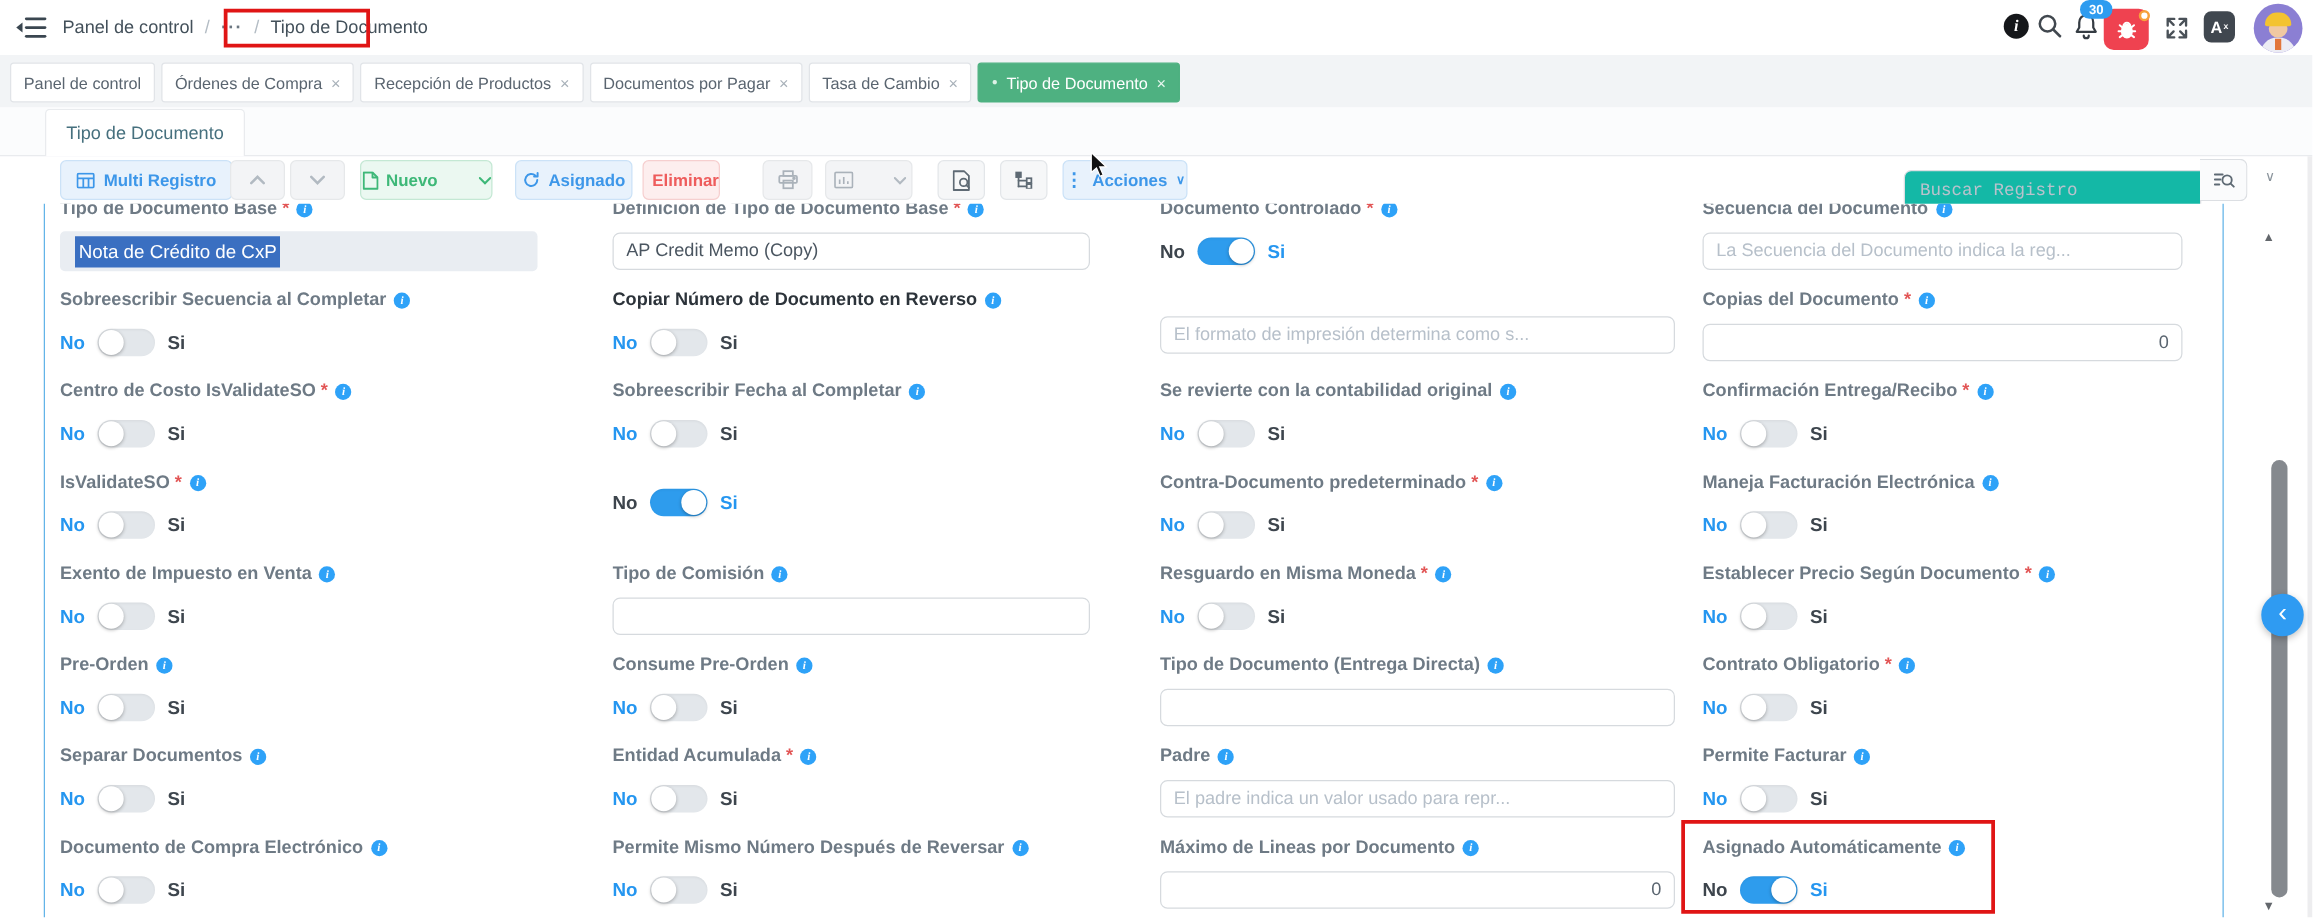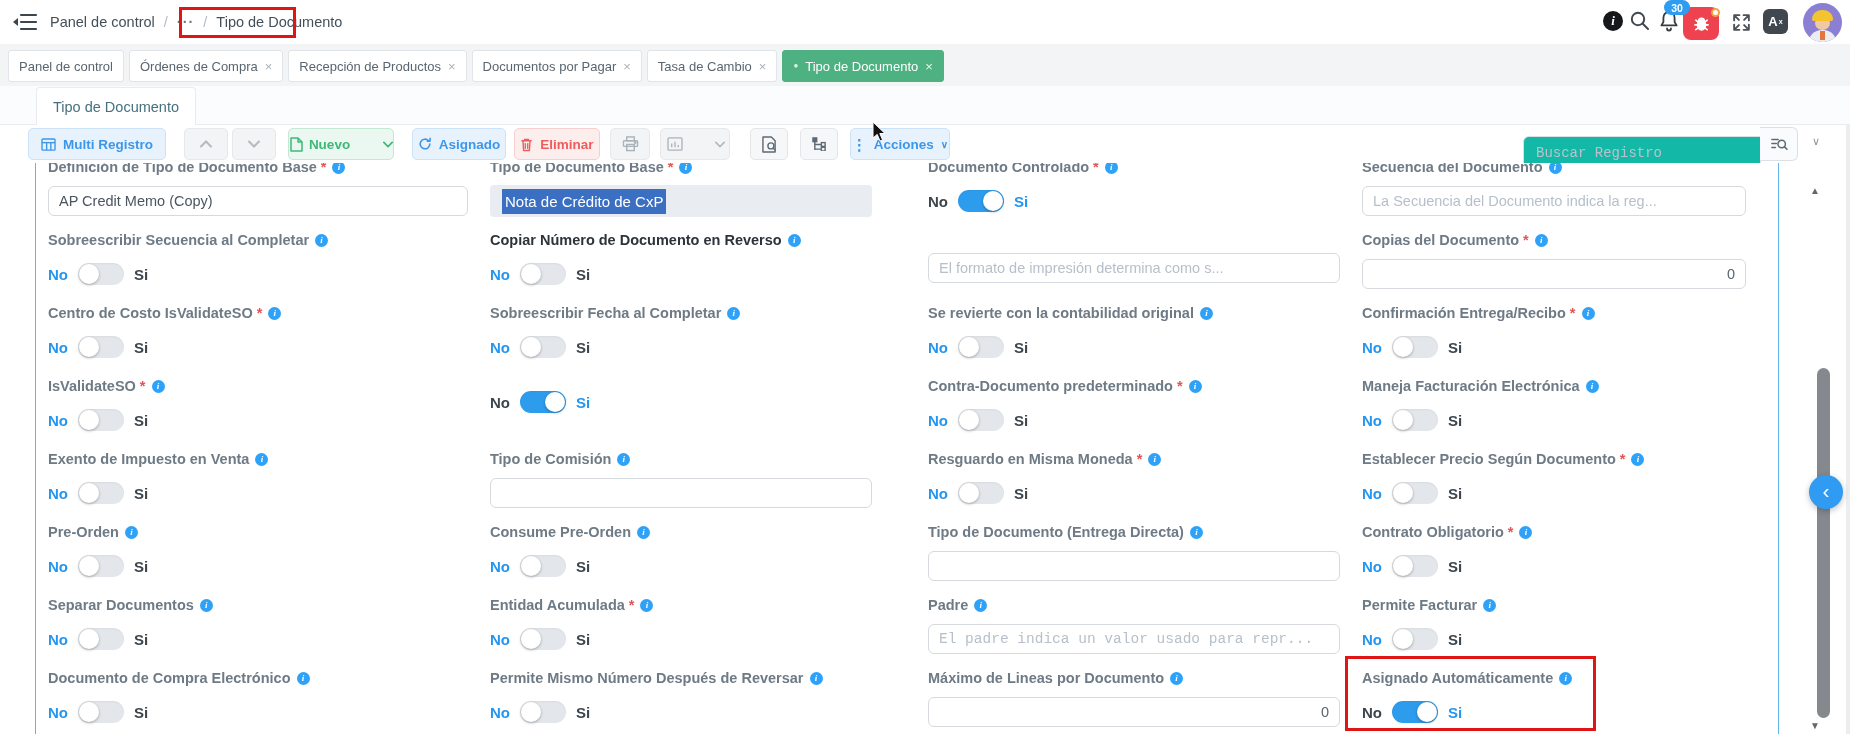--- a/index.html
+++ b/index.html
@@ -195,21 +195,21 @@
     <div class="stab active">
     <span class="dot">●</span>
     <span>Tipo de Documento</span>
     <span class="x">×</span>
   </div>
   </div>
 
 <div class="docstrip"></div>
 <div class="doctab">Tipo de Documento</div>
 
-<div class="tbtn b-blue" style="left:28px;width:138px">
+<div class="tbtn b-blue" style="left:48px;width:138px">
   <svg width="15" height="13" viewBox="0 0 16 14" fill="none" stroke="#3d97e9" stroke-width="1.5">
       <rect x="1" y="1" width="14" height="12" rx="1"></rect>
       <line x1="1" y1="5" x2="15" y2="5"></line>
       <line x1="6" y1="5" x2="6" y2="13"></line>
       <line x1="10.5" y1="5" x2="10.5" y2="13"></line>
     </svg>
   <span>Multi Registro</span>
 </div>
 <div class="tbtn b-dis" style="left:184px;width:44px">
   <svg width="12" height="8" viewBox="0 0 12 8" fill="none" stroke="#b2bac2" stroke-width="2" stroke-linecap="round">
@@ -236,21 +236,21 @@
       </svg>
   </span>
 </div>
 <div class="tbtn b-blue" style="left:412px;width:94px">
   <svg width="14" height="14" viewBox="0 0 16 16" fill="none" stroke="#3d97e9" stroke-width="1.8" stroke-linecap="round">
       <path d="M13.5 8a5.5 5.5 0 1 1-1.6-3.9"></path>
       <path d="M13.8 1.5v3.2h-3.2" stroke-linejoin="round"></path>
     </svg>
   <span>Asignado</span>
 </div>
-<div class="tbtn b-red" style="left:514px;width:86px">
+<div class="tbtn b-red" style="left:514px;width:62px">
   <svg width="13" height="15" viewBox="0 0 14 16" fill="none" stroke="#ee5c5c" stroke-width="1.5" stroke-linecap="round">
       <path d="M2 4h10M5 4V2.5h4V4"></path>
       <path d="M3.2 4.5l.7 10h6.2l.7-10" stroke-linejoin="round"></path>
       <line x1="5.7" y1="7" x2="5.7" y2="12"></line>
       <line x1="8.3" y1="7" x2="8.3" y2="12"></line>
     </svg>
   <span>Eliminar</span>
 </div>
 <div class="tbtn b-dis" style="left:610px;width:40px">
   <svg width="17" height="16" viewBox="0 0 18 17" fill="none" stroke="#aab2ba" stroke-width="1.5">
@@ -308,45 +308,45 @@
       <circle cx="13" cy="9" r="4.2"></circle>
       <line x1="16.2" y1="12.2" x2="19" y2="15"></line>
     </svg>
 </div>
 <div class="searchchev">∨</div>
 
 <div class="panel">
   <div class="form-grid">
       <div class="cell required">
     <div class="lbl">
-      <span class="lbl-text">Definición de Tipo de Documento Base</span>
-      <span class="req"></span>
-      <span class="infoi"></span>
-    </div>
-    <div class="ctl">
-
-      <input class="inp" value="AP Credit Memo (Copy)" style="display: block;">
-
-    </div>
-  </div>
-      <div class="cell required">
-    <div class="lbl">
       <span class="lbl-text">Tipo de Documento Base</span>
       <span class="req"></span>
       <span class="infoi"></span>
     </div>
     <div class="ctl">
 
       <div class="ro" style="display: flex;">
             <span class="seltext">Nota de Crédito de CxP</span>
           </div>
     </div>
   </div>
       <div class="cell required">
     <div class="lbl">
+      <span class="lbl-text">Definición de Tipo de Documento Base</span>
+      <span class="req"></span>
+      <span class="infoi"></span>
+    </div>
+    <div class="ctl">
+
+      <input class="inp" value="AP Credit Memo (Copy)" style="display: block;">
+
+    </div>
+  </div>
+      <div class="cell required">
+    <div class="lbl">
       <span class="lbl-text">Documento Controlado</span>
       <span class="req"></span>
       <span class="infoi"></span>
     </div>
     <div class="ctl">
       <div class="tgl" style="display: flex;">
         <span class="t-no">No</span>
         <span class="pill on">
               <span class="knob"></span>
             </span>
@@ -712,21 +712,21 @@
     </div>
   </div>
       <div class="cell">
     <div class="lbl">
       <span class="lbl-text">Padre</span>
 
       <span class="infoi"></span>
     </div>
     <div class="ctl">
 
-      <input class="inp" placeholder="El padre indica un valor usado para repr..." style="display: block; font-family: Liberation Mono, monospace;">
+      <input class="inp" placeholder="El padre indica un valor usado para repr..." style="display: block;">
 
     </div>
   </div>
       <div class="cell">
     <div class="lbl">
       <span class="lbl-text">Permite Facturar</span>
 
       <span class="infoi"></span>
     </div>
     <div class="ctl">

